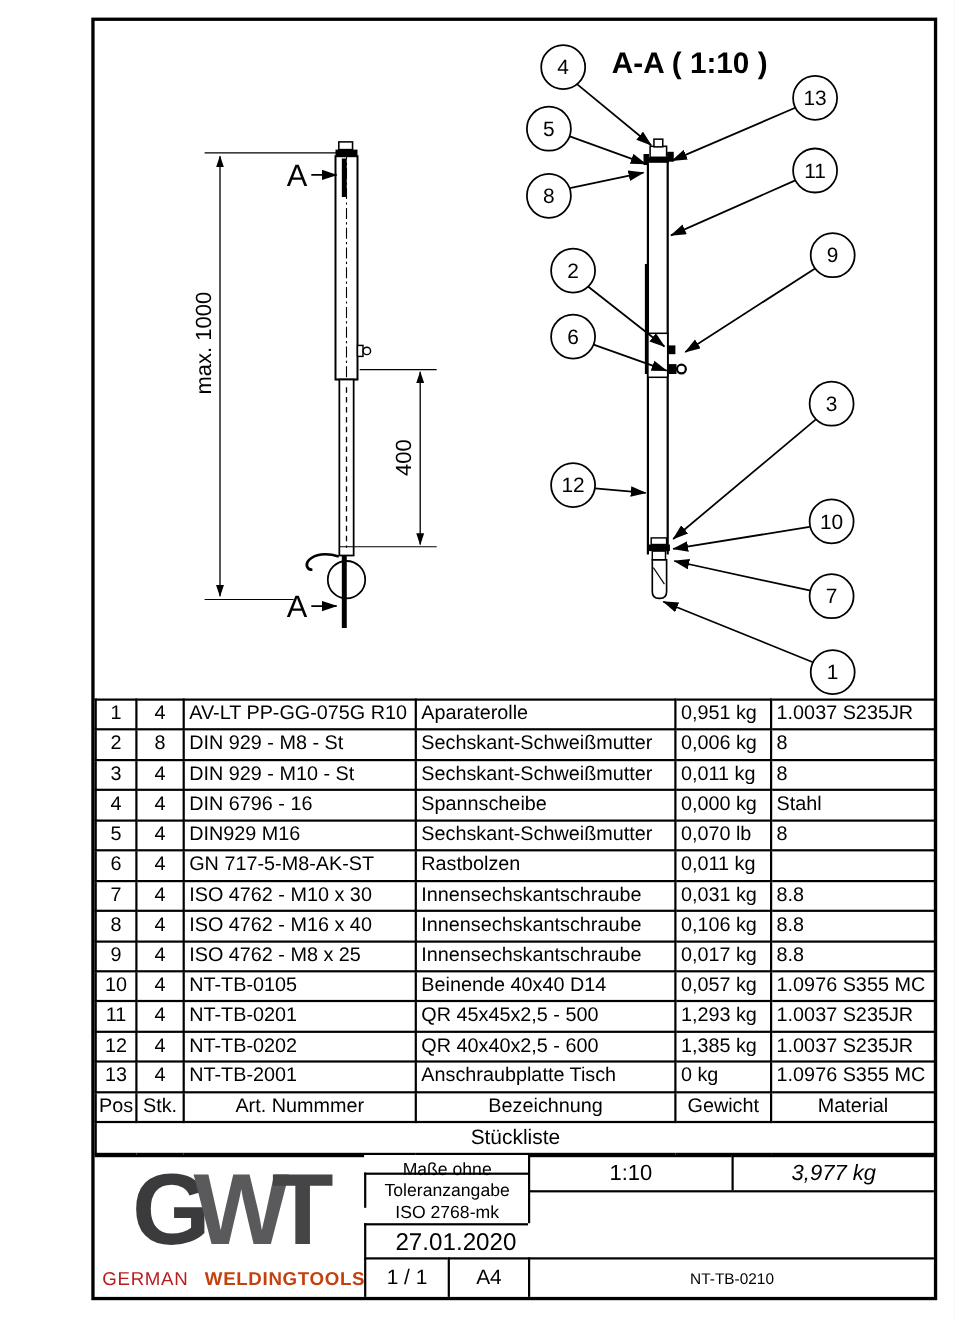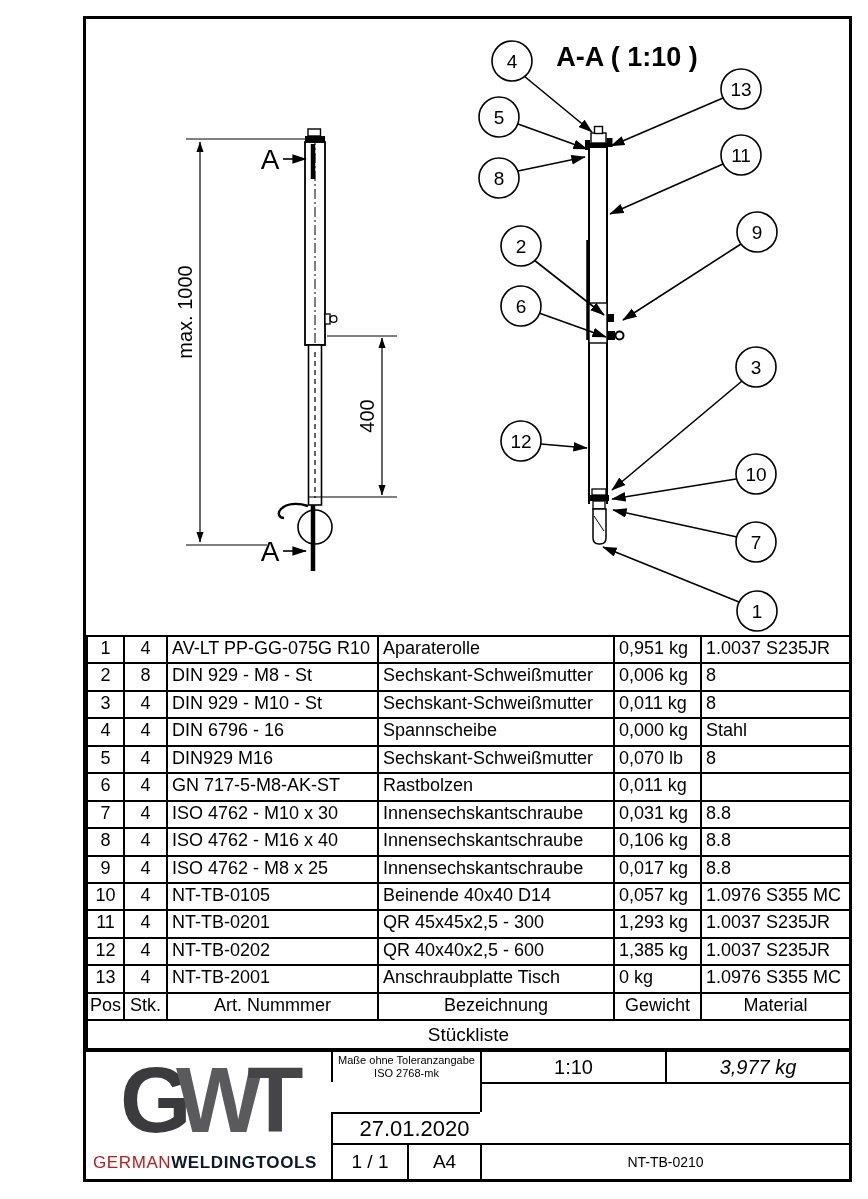--- a/index.html
+++ b/index.html
@@ -14,38 +14,38 @@
   table.parts td{border:2px solid #000;font-size:18px;line-height:1.22;padding:1px 4px;vertical-align:top;overflow:hidden;white-space:normal;}
   table.parts tr{height:26px;}
   td.c-pos,td.c-qty{text-align:center;}
   tr.hdr td{text-align:center;vertical-align:middle;padding:1px 2px;}
   tr.stk td{text-align:center;vertical-align:middle;font-size:19px;}
 
   
   .titleblock{position:absolute;left:0;top:1031px;width:763px;height:129px;}
   .tb-cell{position:absolute;box-sizing:border-box;border-top:2px solid #000;border-left:2px solid #000;display:flex;align-items:center;justify-content:center;text-align:center;}
   .cell-logo{left:0;top:0;width:245px;height:129px;border-left:none;}
-  .cell-tol{left:245px;top:0;width:149px;height:32px;flex-direction:column;font-size:11px;line-height:1.2;}
+  .cell-tol{left:245px;top:16px;width:149px;height:32px;flex-direction:column;font-size:16px;line-height:1.2;}
   .cell-scale{left:394px;top:0;width:185px;height:32px;font-size:20px;}
   .cell-weight{left:579px;top:0;width:184px;height:32px;font-size:20px;font-style:italic;}
   .cell-author{left:245px;top:32px;width:149px;height:30px;font-size:19px;}
   .cell-empty{left:394px;top:32px;width:369px;height:30px;}
   .cell-date{left:245px;top:62px;width:149px;height:31px;font-size:22px;padding-left:16px;}
   .cell-title{left:394px;top:62px;width:369px;height:31px;font-size:19px;}
   .cell-sheet{left:245px;top:93px;width:76px;height:36px;font-size:19px;}
   .cell-format{left:321px;top:93px;width:73px;height:36px;font-size:19px;}
   .cell-partno{left:394px;top:93px;width:369px;height:36px;font-size:14px;}
 
   .logo-big{position:absolute;left:34px;top:2px;font-size:92px;font-weight:800;letter-spacing:-0.17em;line-height:1.0;}
   .lg-g{color:#3b3b3e;}
   .lg-w{color:#5a5a5d;}
   .lg-t{color:#454548;}
   .logo-word{position:absolute;left:7px;bottom:6px;font-size:17px;letter-spacing:0.6px;white-space:nowrap;}
   .lw-light{color:#b91c1c;font-weight:400;}
-  .lw-bold{color:#0f172a;font-weight:700;}
+  .lw-bold{color:#c2410c;font-weight:700;margin-left:15px;}
 </style>
 </head>
 <body>
 
 <div class="sheet">
   <div class="frame">
 
     <svg class="drawing" width="763" height="616" viewBox="86 19 763 616" xmlns="http://www.w3.org/2000/svg">
       <defs>
         <marker id="arw" markerWidth="10" markerHeight="8" refX="8.5" refY="3" orient="auto-start-reverse">
@@ -295,21 +295,21 @@
             <td class="c-qty">4</td>
             <td class="c-art">NT-TB-0105</td>
             <td class="c-desc">Beinende 40x40 D14</td>
             <td class="c-wt">0,057 kg</td>
             <td class="c-mat">1.0976 S355 MC</td>
           </tr>
             <tr class="">
             <td class="c-pos">11</td>
             <td class="c-qty">4</td>
             <td class="c-art">NT-TB-0201</td>
-            <td class="c-desc">QR 45x45x2,5 - 300</td>
+            <td class="c-desc">QR 45x45x2,5 - 500</td>
             <td class="c-wt">1,293 kg</td>
             <td class="c-mat">1.0037 S235JR</td>
           </tr>
             <tr class="">
             <td class="c-pos">12</td>
             <td class="c-qty">4</td>
             <td class="c-art">NT-TB-0202</td>
             <td class="c-desc">QR 40x40x2,5 - 600</td>
             <td class="c-wt">1,385 kg</td>
             <td class="c-mat">1.0037 S235JR</td>

